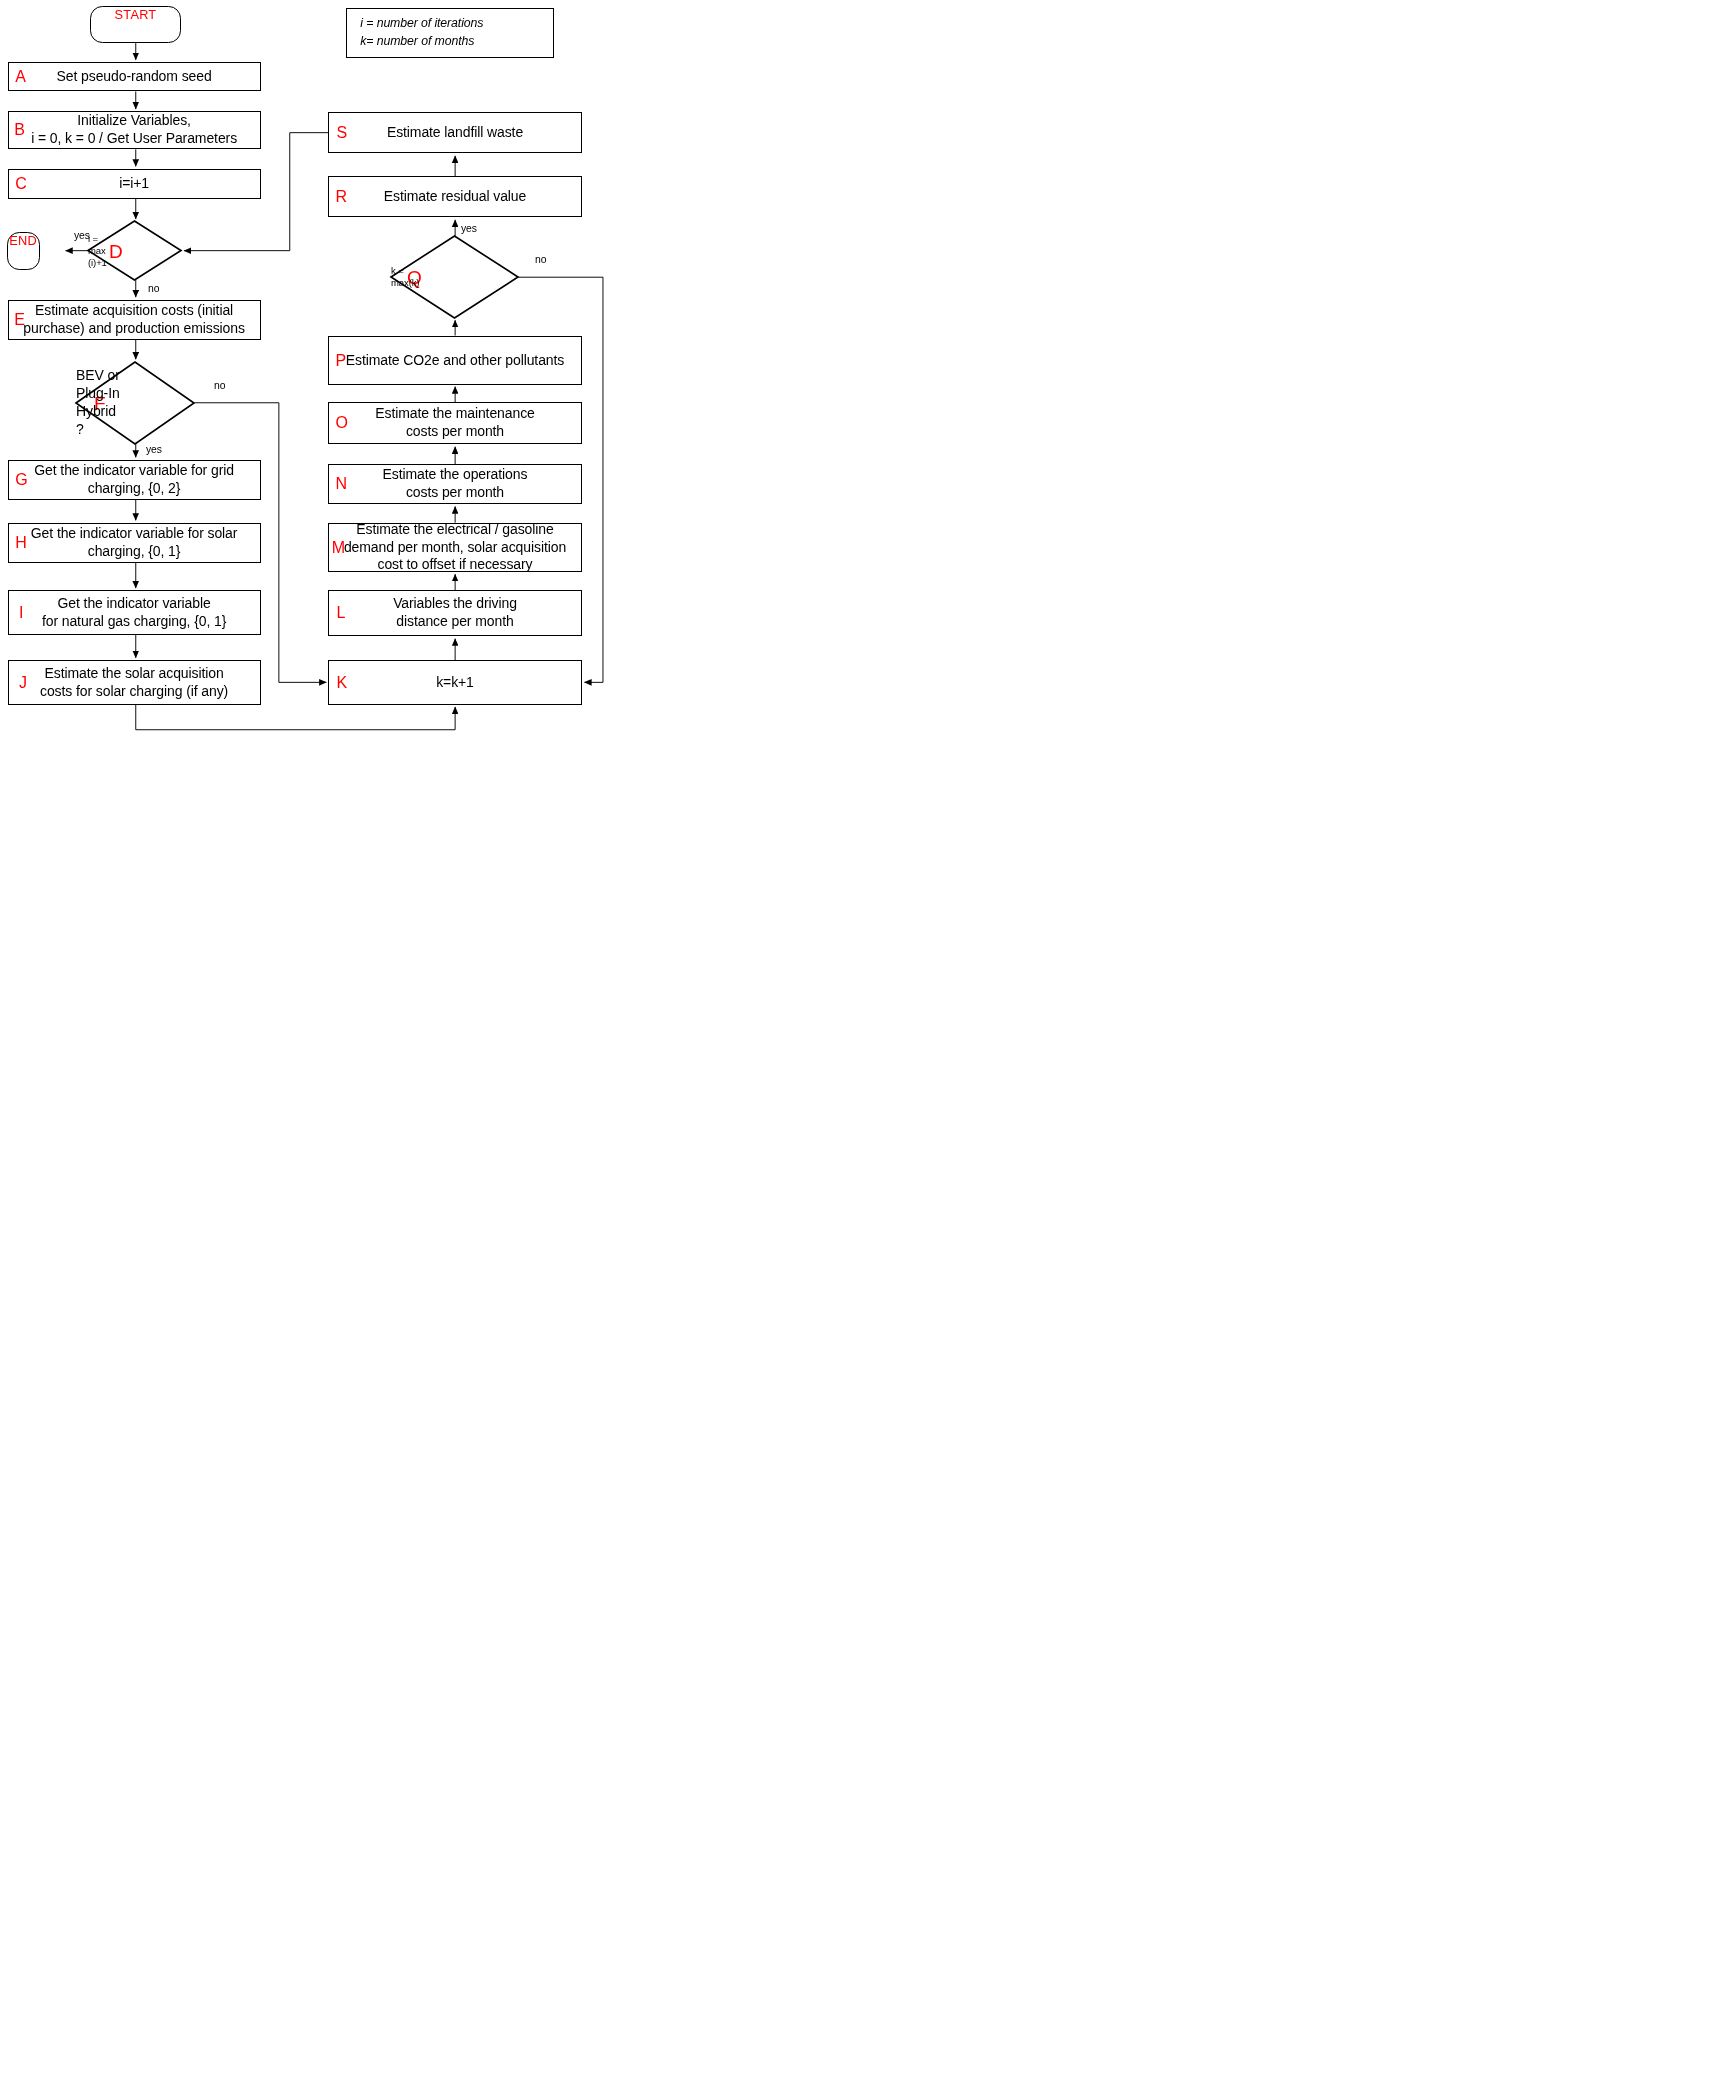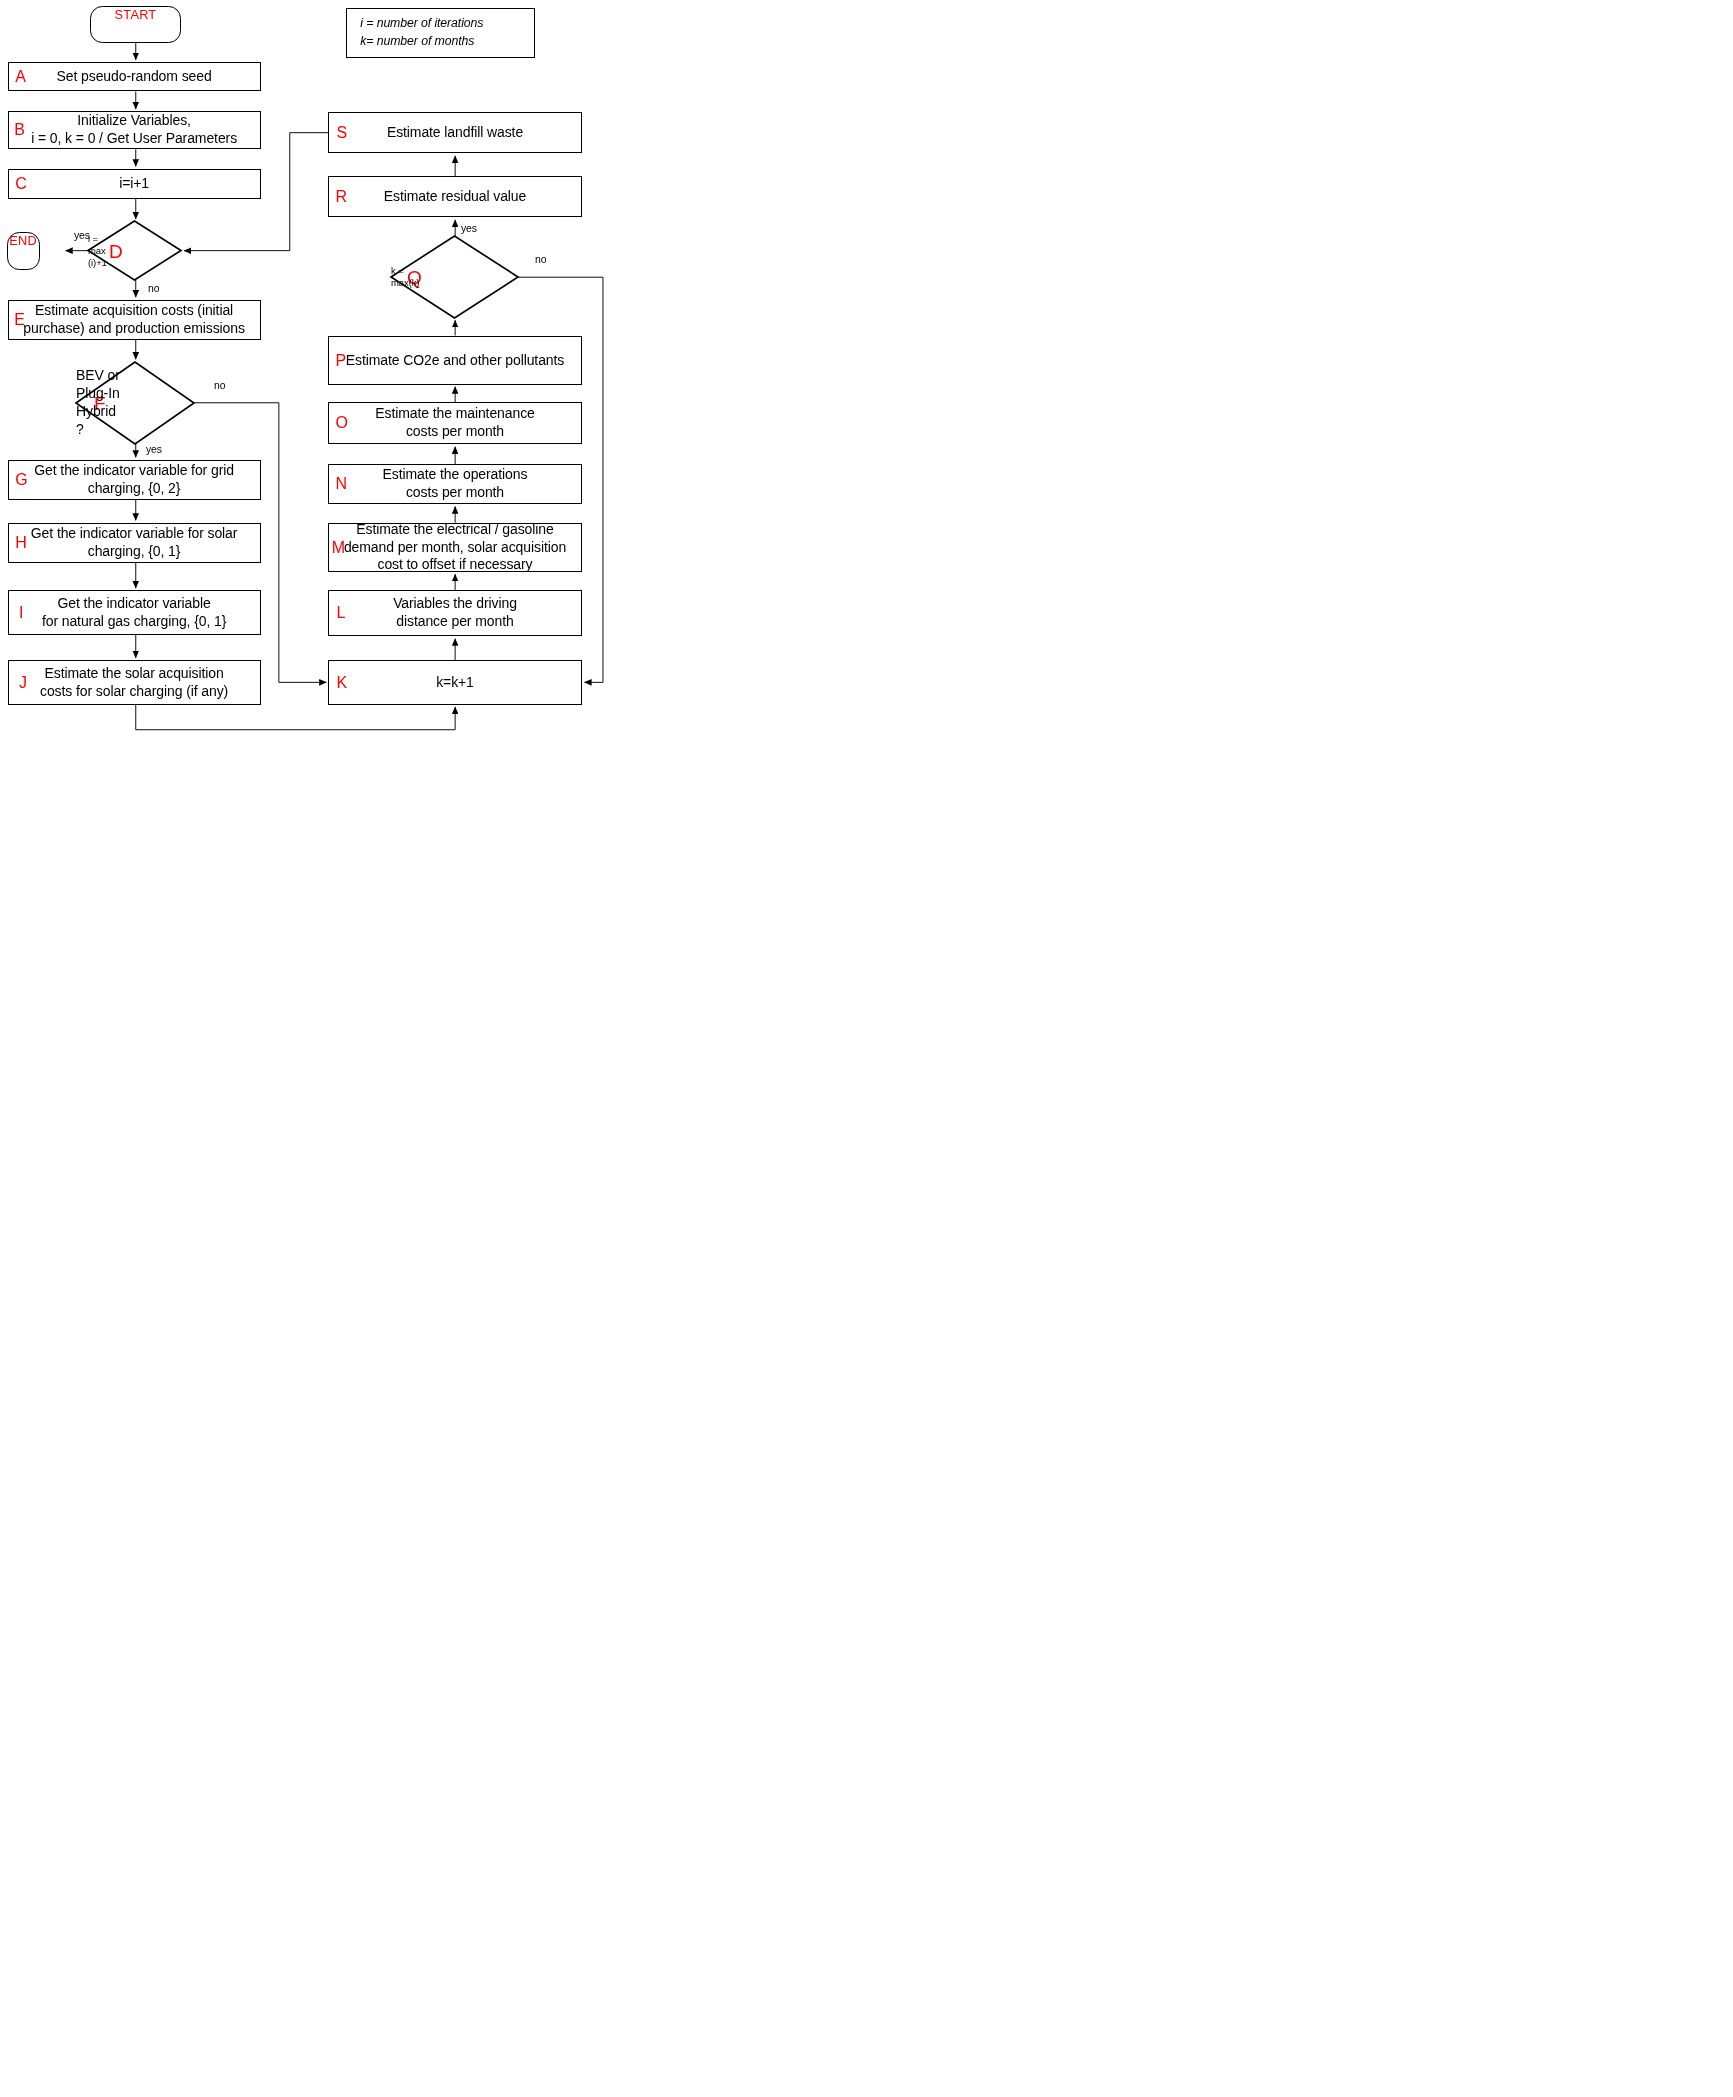--- a/index.html
+++ b/index.html
@@ -106,21 +106,21 @@
       <line x1="960" y1="1246" x2="960" y2="1212" marker-end="url(#arr)"></line>
       <line x1="960" y1="1103" x2="960" y2="1069" marker-end="url(#arr)"></line>
       <line x1="960" y1="980" x2="960" y2="943" marker-end="url(#arr)"></line>
       <line x1="960" y1="849" x2="960" y2="816" marker-end="url(#arr)"></line>
       <line x1="960" y1="708" x2="960" y2="676" marker-end="url(#arr)"></line>
       <line x1="960" y1="498" x2="960" y2="464" marker-end="url(#arr)"></line>
       <line x1="960" y1="372" x2="960" y2="329" marker-end="url(#arr)"></line>
     </g>
   </svg>
 
-  <div class="legend" style="left:346px;top:7.6px;width:189px;height:50px">
+  <div class="legend" style="left:346px;top:7.6px;width:208px;height:50px">
     <div>i = number of iterations</div>
     <div>k= number of months</div>
   </div>
 
   <div class="terminal" style="left:90px;top:5.7px;width:91px;height:37px">
     <span>START</span>
   </div>
   <div class="terminal" style="left:6.6px;top:232px;width:33px;height:38px">
     <span>END</span>
   </div>

